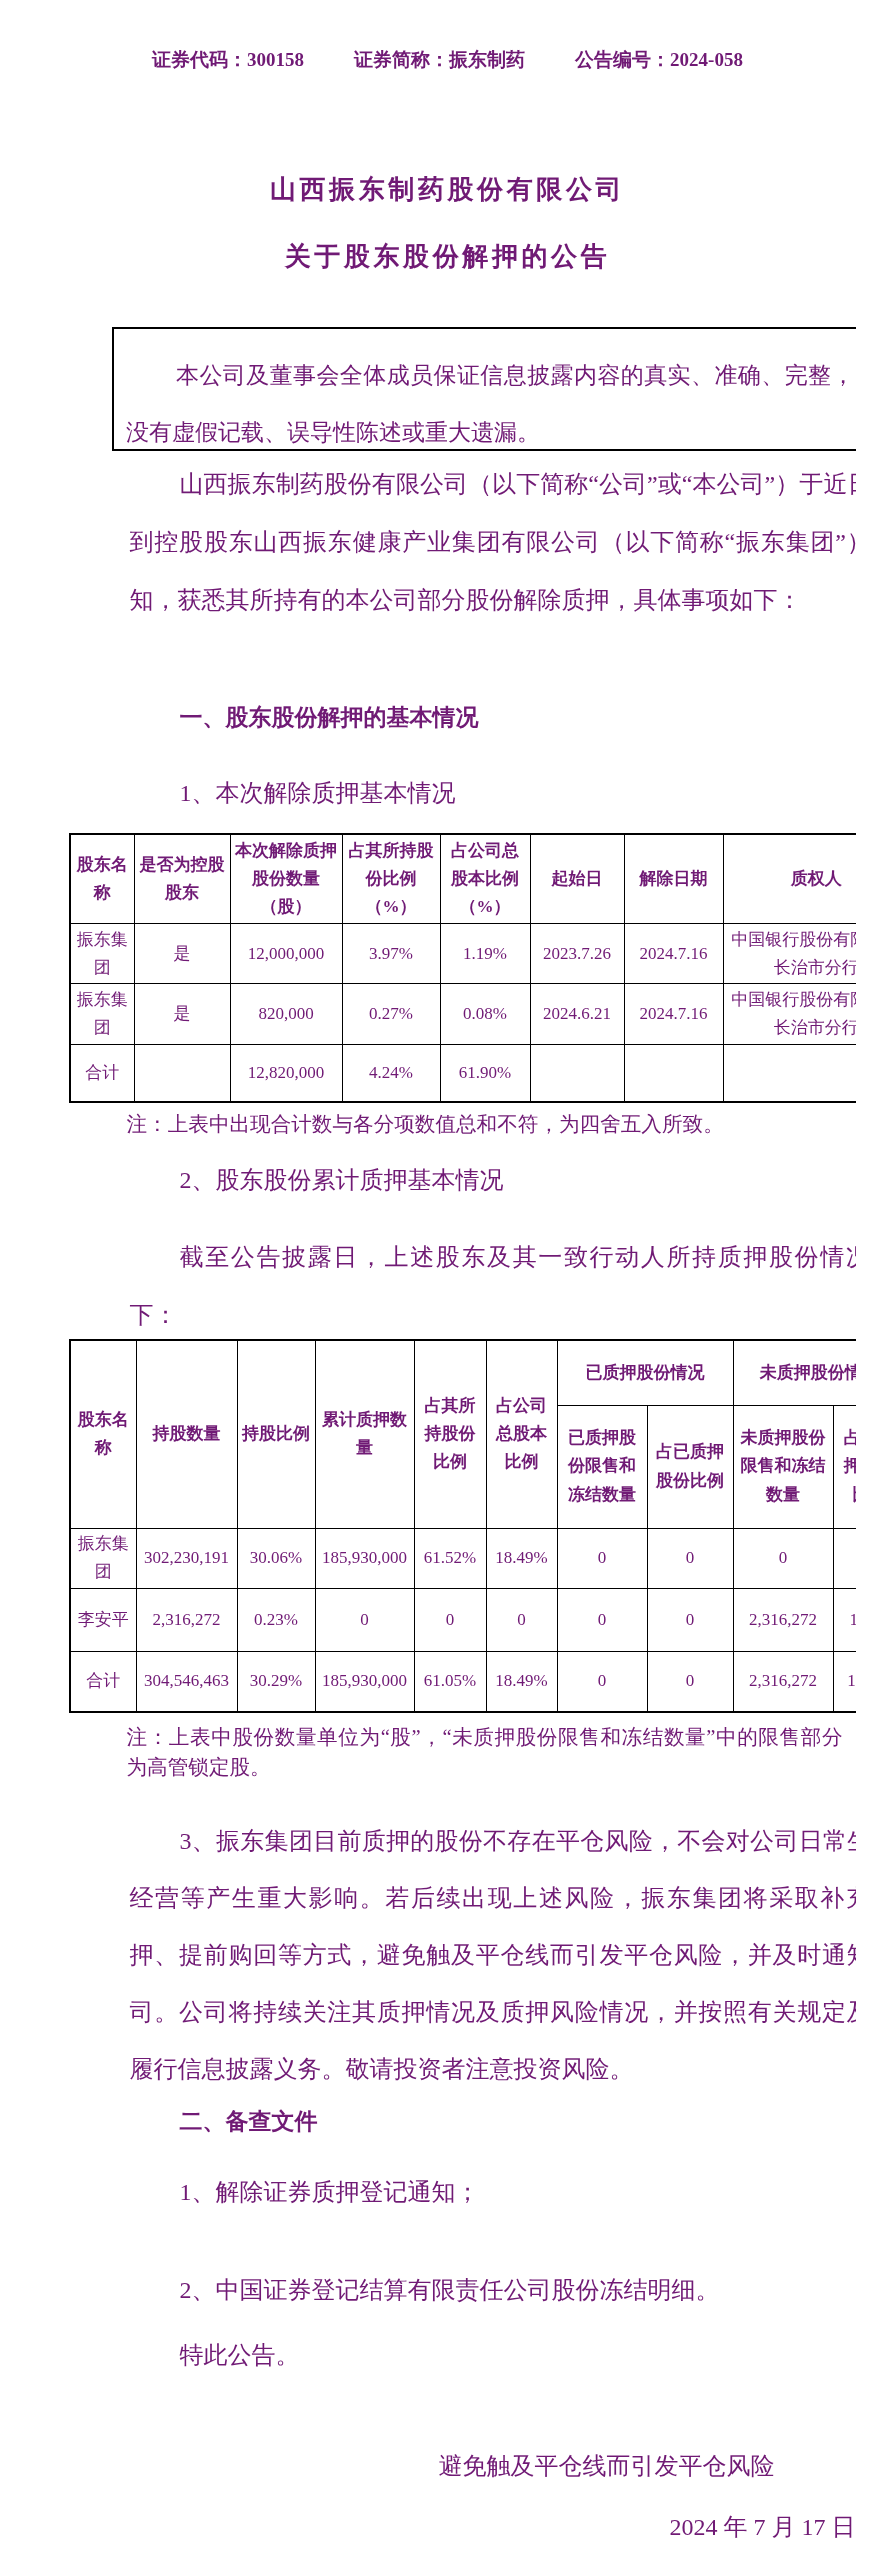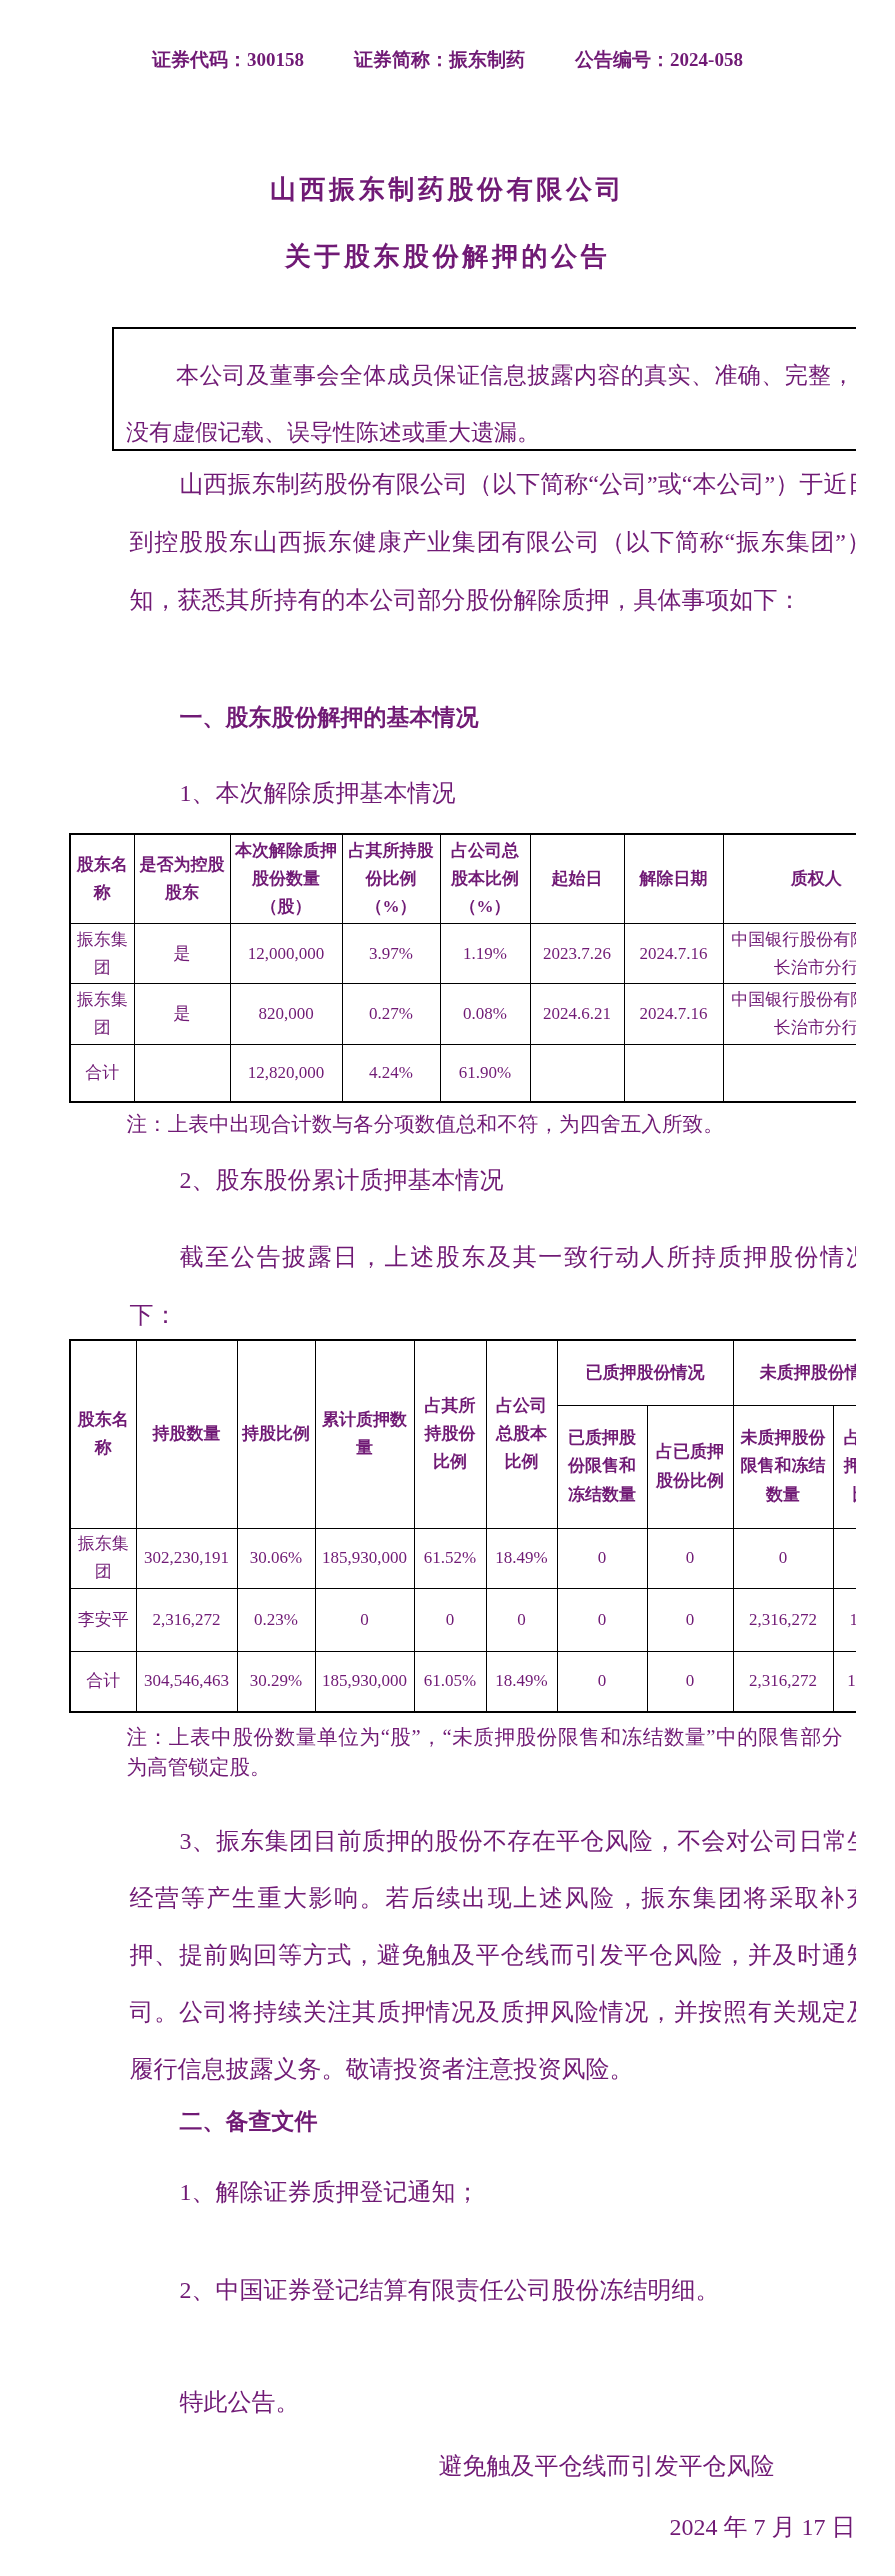--- a/index.html
+++ b/index.html
@@ -62,21 +62,21 @@
   .sub-head {
     left: 90px; width: 766px;
     font-size: 24px; text-indent: 50px;
   }
   .sub1 { top: 777px; font-family: Liberation Serif, serif; }
   .sub2 { top: 1164px; }
   .para-2 { top: 1228px; }
   .para-3 { top: 1813px; line-height: 57px; }
   .list-item-1 { top: 2176px; }
   .list-item-2 { top: 2234px; margin-top: 40px; }
-  .closing { top: 2339px; margin-top: 47px; }
+  .closing { top: 2339px; }
 
   
   table {
     border-collapse: collapse;
     border: 2.7px solid #000;
     table-layout: fixed;
     background: #fff;
   }
   th, td {
     border: 0.9px solid #000;

